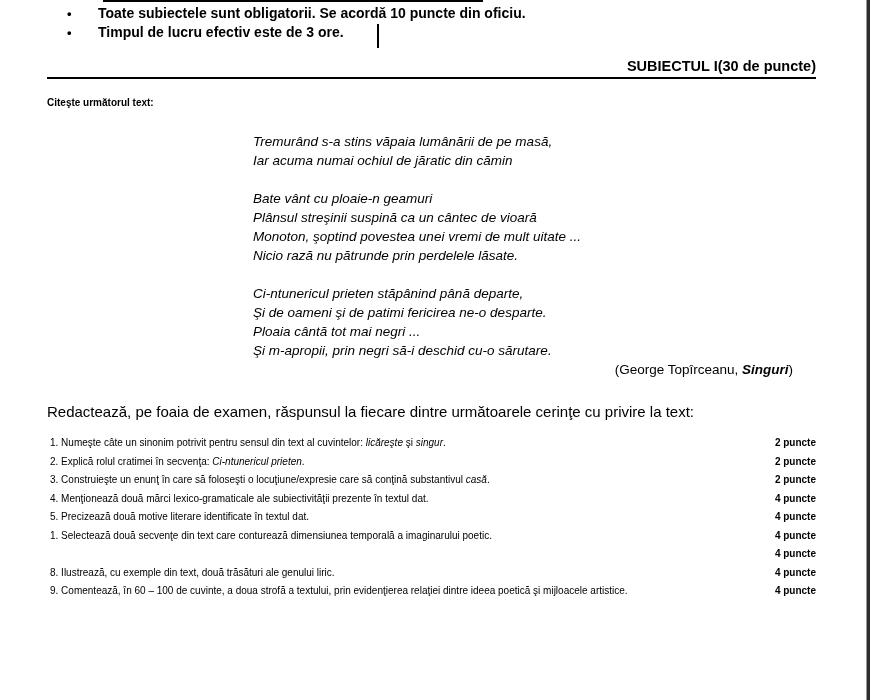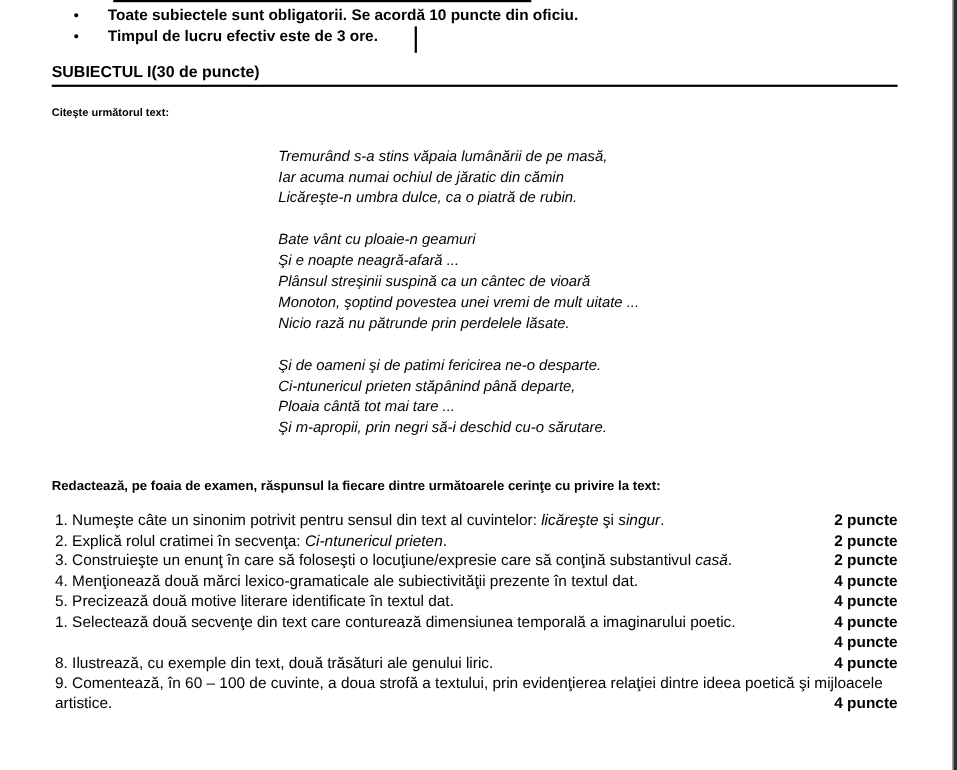--- a/index.html
+++ b/index.html
@@ -16,35 +16,35 @@
   .caret{position:absolute;left:377px;top:24px;width:2px;height:24px;background:#000;}
 
   
   .edge{position:absolute;right:0;top:0;width:3px;height:700px;background:#2e2e2e;border-left:1px solid #9a9a9a;}
 
   .notes{margin-top:4px;font-weight:bold;font-size:14px;line-height:19px;}
   .note{position:relative;padding-left:51px;}
   .bullet{position:absolute;left:20px;top:0;font-size:13px;}
 
   .sec-head{
-    margin-top:16px;display:flex;justify-content:flex-start;
+    margin-top:16px;display:flex;justify-content:flex-end;
     font-weight:bold;font-size:14.5px;line-height:17px;
     border-bottom:2px solid #000;padding-bottom:2px;
   }
   .read-instr{margin-top:15px;font-weight:bold;font-size:10px;line-height:17px;}
 
   .poem{margin-top:21px;margin-left:206px;width:540px;font-style:italic;font-size:13.5px;line-height:19px;}
   .stanza{margin-bottom:19px;}
   .stanza:last-of-type{margin-bottom:0;}
   .attribution{font-style:normal;text-align:right;line-height:19px;font-size:13.5px;}
   .attribution b i{font-weight:bold;}
 
-  .task-instr{margin-top:34px;font-weight:bold;font-size:12px;line-height:18px;}
+  .task-instr{margin-top:24px;font-weight:normal;font-size:15px;line-height:18px;}
 
-  .questions{margin-top:13px;margin-left:3px;font-size:14px;line-height:18.5px;}
+  .questions{margin-top:13px;margin-left:3px;font-size:10px;line-height:18.5px;}
   .q{display:flow-root;}
   .q-points{float:right;font-weight:bold;white-space:nowrap;}
 </style>
 </head>
 <body>
 
 <div class="clip-frag"></div>
 <div class="edge"></div>
 <div class="caret"></div>
 
@@ -66,36 +66,37 @@
     <span>(30 de puncte)</span>
   </div>
 
   <div class="read-instr">Citeşte următorul text:</div>
 
   <div class="poem">
     <div id="stanzas">
         <div class="stanza">
           <div class="poem-line">Tremurând s-a stins văpaia lumânării de pe masă,</div>
           <div class="poem-line">Iar acuma numai ochiul de jăratic din cămin</div>
-          <div class="poem-line">Licăreşte-n umbra dulce, ca o piatră de rubin.</div>
         </div>
         <div class="stanza">
           <div class="poem-line">Bate vânt cu ploaie-n geamuri</div>
-          <div class="poem-line">Şi e noapte neagră-afară ...</div>
           <div class="poem-line">Plânsul streşinii suspină ca un cântec de vioară</div>
           <div class="poem-line">Monoton, şoptind povestea unei vremi de mult uitate ...</div>
           <div class="poem-line">Nicio rază nu pătrunde prin perdelele lăsate.</div>
         </div>
         <div class="stanza">
+          <div class="poem-line">Ci-ntunericul prieten stăpânind până departe,</div>
           <div class="poem-line">Şi de oameni şi de patimi fericirea ne-o desparte.</div>
-          <div class="poem-line">Ci-ntunericul prieten stăpânind până departe,</div>
-          <div class="poem-line">Ploaia cântă tot mai tare ...</div>
+          <div class="poem-line">Ploaia cântă tot mai negri ...</div>
           <div class="poem-line">Şi m-apropii, prin negri să-i deschid cu-o sărutare.</div>
         </div>
       </div>
+    <div class="attribution">
+      <span>(George Topîrceanu, </span><b><i>Singuri</i></b><span>)</span>
+    </div>
   </div>
 
   <div class="task-instr">Redactează, pe foaia de examen, răspunsul la fiecare dintre următoarele cerinţe cu privire la text:</div>
 
   <div class="questions" id="questions">
       <div class="q"><span class="q-text">1. Numeşte câte un sinonim potrivit pentru sensul din text al cuvintelor: <i>licăreşte</i> şi <i>singur</i>.</span><span class="q-points">2 puncte</span></div>
       <div class="q"><span class="q-text">2. Explică rolul cratimei în secvenţa: <i>Ci-ntunericul prieten</i>.</span><span class="q-points">2 puncte</span></div>
       <div class="q"><span class="q-text">3. Construieşte un enunţ în care să foloseşti o locuţiune/expresie care să conţină substantivul <i>casă</i>.</span><span class="q-points">2 puncte</span></div>
       <div class="q"><span class="q-text">4. Menţionează două mărci lexico-gramaticale ale subiectivităţii prezente în textul dat.</span><span class="q-points">4 puncte</span></div>
       <div class="q"><span class="q-text">5. Precizează două motive literare identificate în textul dat.</span><span class="q-points">4 puncte</span></div>

